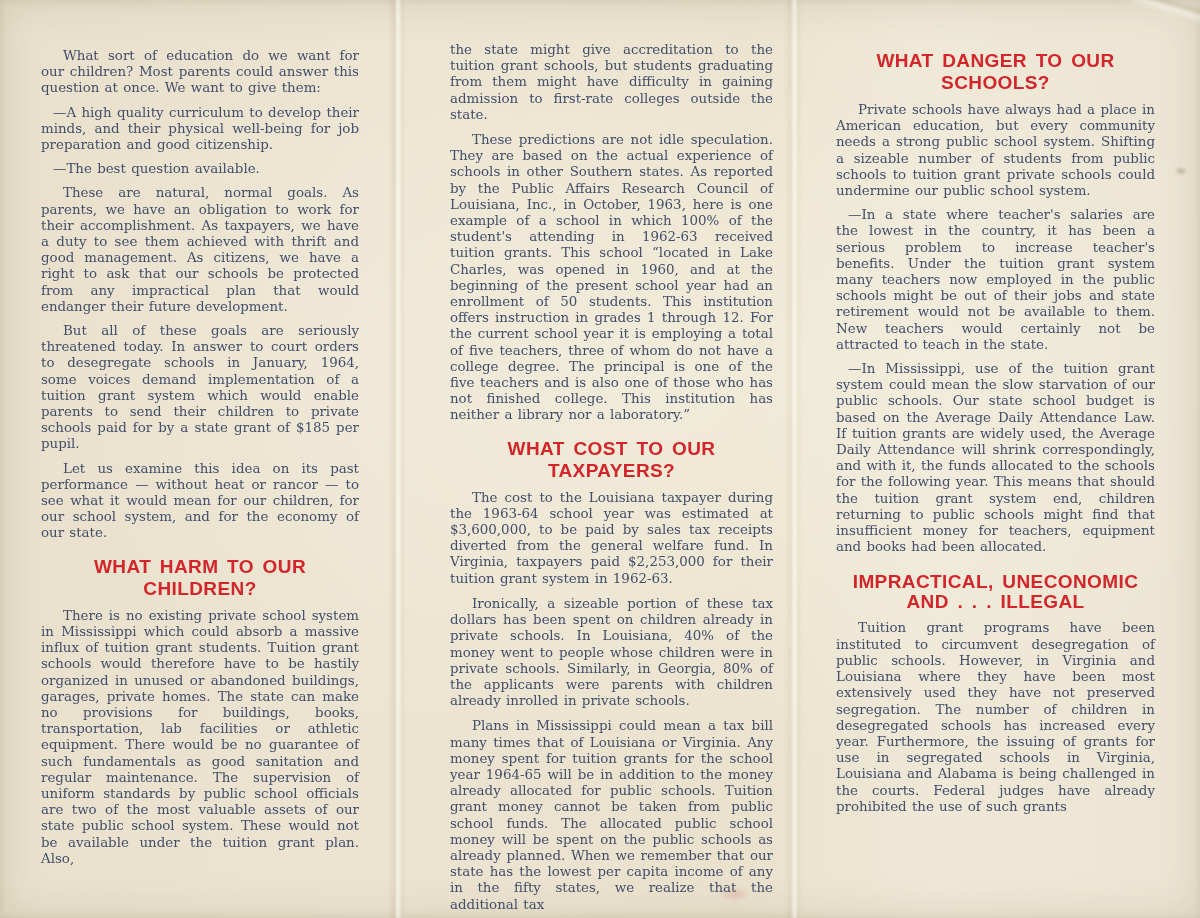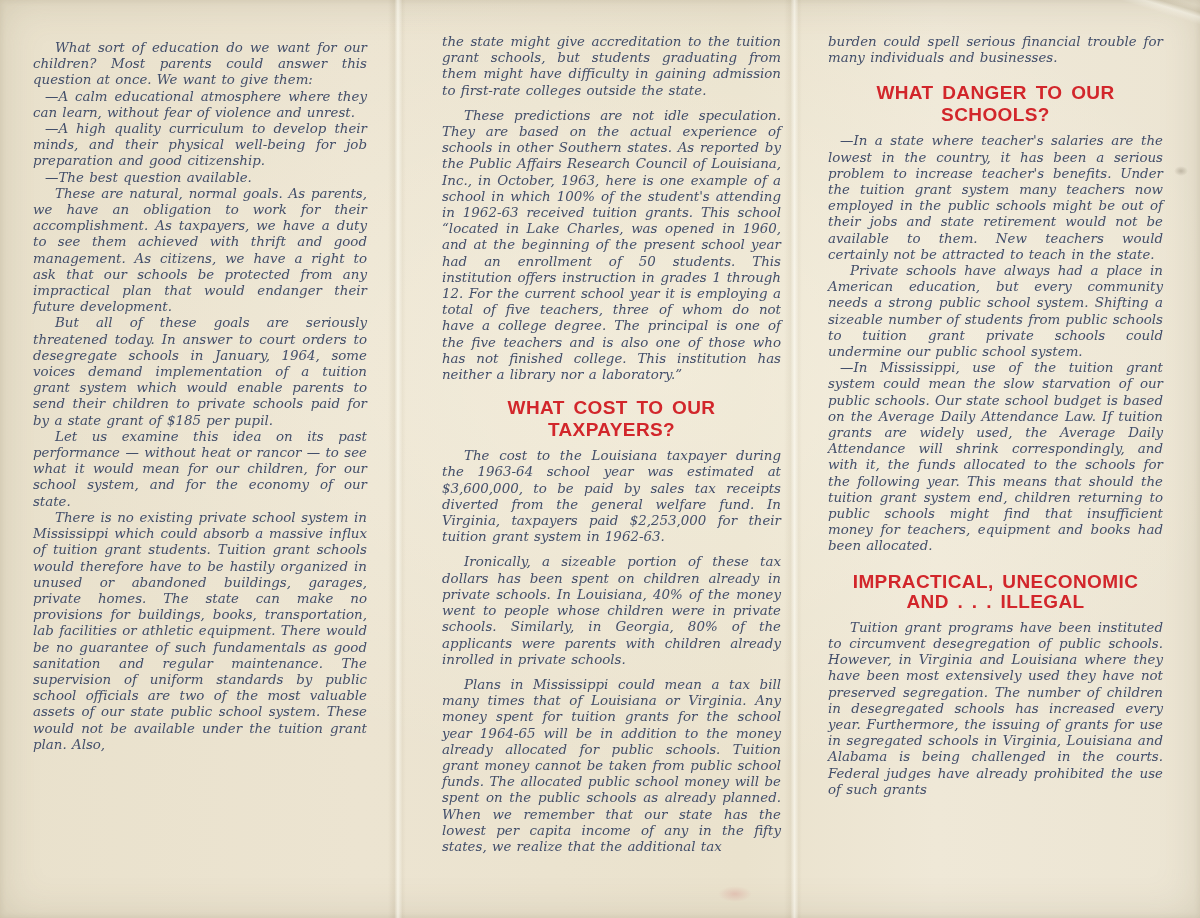--- a/index.html
+++ b/index.html
@@ -56,21 +56,21 @@
     color: #424e6a;
     font-size: 13.4px;
     line-height: 16.2px;
     text-align: justify;
     word-spacing: 1px;
   }
   .col-1 { left: 33px;  top: 40px; width: 334px; }
   .col-2 { left: 442px; top: 34px; width: 339px; }
   .col-3 { left: 828px; top: 34px; width: 335px; }
 
-  .para { margin: 0; text-indent: 22px; font-style: italic; }
+  .para { margin: 8px; text-indent: 22px; }
   .para.dash { text-indent: 12px; }
   .para.cont { text-indent: 0; }
   .para.gap  { margin-top: 9px; }
 
   .heading {
     font-family: "Liberation Sans", sans-serif;
     font-weight: 700;
     font-size: 19px;
     line-height: 22px;
     letter-spacing: 0.4px;
@@ -88,38 +88,37 @@
 
 <div class="page">
   <div class="fold fold-1"></div>
   <div class="fold fold-2"></div>
   <div class="corner-crease"></div>
   <div class="smudge"></div>
   <div class="edge-mark"></div>
 
   <div class="col col-1">
       <p class="para">What sort of education do we want for our children?  Most parents could answer this question at once.  We want to give them:</p>
-      <p class="para dash">—A calm educational atmosphere where they can learn, without fear of violence and unrest.</p>
       <p class="para dash">—A high quality curriculum to develop their minds, and their physical well-being for job preparation and good citizenship.</p>
       <p class="para dash">—The best question available.</p>
       <p class="para">These are natural, normal goals.  As parents, we have an obligation to work for their accomplishment.  As taxpayers, we have a duty to see them achieved with thrift and good management.  As citizens, we have a right to ask that our schools be protected from any impractical plan that would endanger their future development.</p>
       <p class="para">But all of these goals are seriously threatened today.  In answer to court orders to desegregate schools in January, 1964, some voices demand implementation of a tuition grant system which would enable parents to send their children to private schools paid for by a state grant of $185 per pupil.</p>
       <p class="para">Let us examine this idea on its past performance — without heat or rancor — to see what it would mean for our children, for our school system, and for the economy of our state.</p>
+      <h2 class="heading">WHAT HARM TO OUR CHILDREN?</h2>
       <p class="para">There is no existing private school system in Mississippi which could absorb a massive influx of tuition grant students. Tuition grant schools would therefore have to be hastily organized in unused or abandoned buildings, garages, private homes.  The state can make no provisions for buildings, books, transportation, lab facilities or athletic equipment.  There would be no guarantee of such fundamentals as good sanitation and regular maintenance.  The supervision of uniform standards by public school officials are two of the most valuable assets of our state public school system.  These would not be available under the tuition grant plan.  Also,</p>
     </div>
   <div class="col col-2">
       <p class="para cont">the state might give accreditation to the tuition grant schools, but students graduating from them might have difficulty in gaining admission to first-rate colleges outside the state.</p>
       <p class="para gap">These predictions are not idle speculation.  They are based on the actual experience of schools in other Southern states. As reported by the Public Affairs Research Council of Louisiana, Inc., in October, 1963, here is one example of a school in which 100% of the student's attending in 1962-63 received tuition grants.  This school “located in Lake Charles, was opened in 1960, and at the beginning of the present school year had an enrollment of 50 students.  This institution offers instruction in grades 1 through 12.  For the current school year it is employing a total of five teachers, three of whom do not have a college degree.  The principal is one of the five teachers and is also one of those who has not finished college.  This institution has neither a library nor a laboratory.”</p>
       <h2 class="heading">WHAT COST TO OUR TAXPAYERS?</h2>
       <p class="para">The cost to the Louisiana taxpayer during the 1963-64 school year was estimated at $3,600,000, to be paid by sales tax receipts diverted from the general welfare fund.  In Virginia, taxpayers paid $2,253,000 for their tuition grant system in 1962-63.</p>
       <p class="para gap">Ironically, a sizeable portion of these tax dollars has been spent on children already in private schools.  In Louisiana, 40% of the money went to people whose children were in private schools.  Similarly, in Georgia, 80% of the applicants were parents with children already inrolled in private schools.</p>
       <p class="para gap">Plans in Mississippi could mean a tax bill many times that of Louisiana or Virginia.  Any money spent for tuition grants for the school year 1964-65 will be in addition to the money already allocated for public schools.  Tuition grant money cannot be taken from public school funds.  The allocated public school money will be spent on the public schools as already planned. When we remember that our state has the lowest per capita income of any in the fifty states, we realize that the additional tax</p>
     </div>
   <div class="col col-3">
-      <p class="para cont">burden could spell serious financial trouble for many individuals and businesses.</p>
       <h2 class="heading first">WHAT DANGER TO OUR SCHOOLS?</h2>
+      <p class="para">Private schools have always had a place in American education, but every community needs a strong public school system.  Shifting a sizeable number of students from public schools to tuition grant private schools could undermine our public school system.</p>
       <p class="para dash">—In a state where teacher's salaries are the lowest in the country, it has been a serious problem to increase teacher's benefits.  Under the tuition grant system many teachers now employed in the public schools might be out of their jobs and state retirement would not be available to them. New teachers would certainly not be attracted to teach in the state.</p>
-      <p class="para">Private schools have always had a place in American education, but every community needs a strong public school system.  Shifting a sizeable number of students from public schools to tuition grant private schools could undermine our public school system.</p>
       <p class="para dash">—In Mississippi, use of the tuition grant system could mean the slow starvation of our public schools.  Our state school budget is based on the Average Daily Attendance Law.  If tuition grants are widely used, the Average Daily Attendance will shrink correspondingly, and with it, the funds allocated to the schools for the following year.  This means that should the tuition grant system end, children returning to public schools might find that insufficient money for teachers, equipment and books had been allocated.</p>
       <h2 class="heading stack">IMPRACTICAL, UNECONOMIC AND . . . ILLEGAL</h2>
       <p class="para">Tuition grant programs have been instituted to circumvent desegregation of public schools.  However, in Virginia and Louisiana where they have been most extensively used they have not preserved segregation.  The number of children in desegregated schools has increased every year.  Furthermore, the issuing of grants for use in segregated schools in Virginia, Louisiana and Alabama is being challenged in the courts.  Federal judges have already prohibited the use of such grants</p>
     </div>
 </div>
 
 </body></html>

